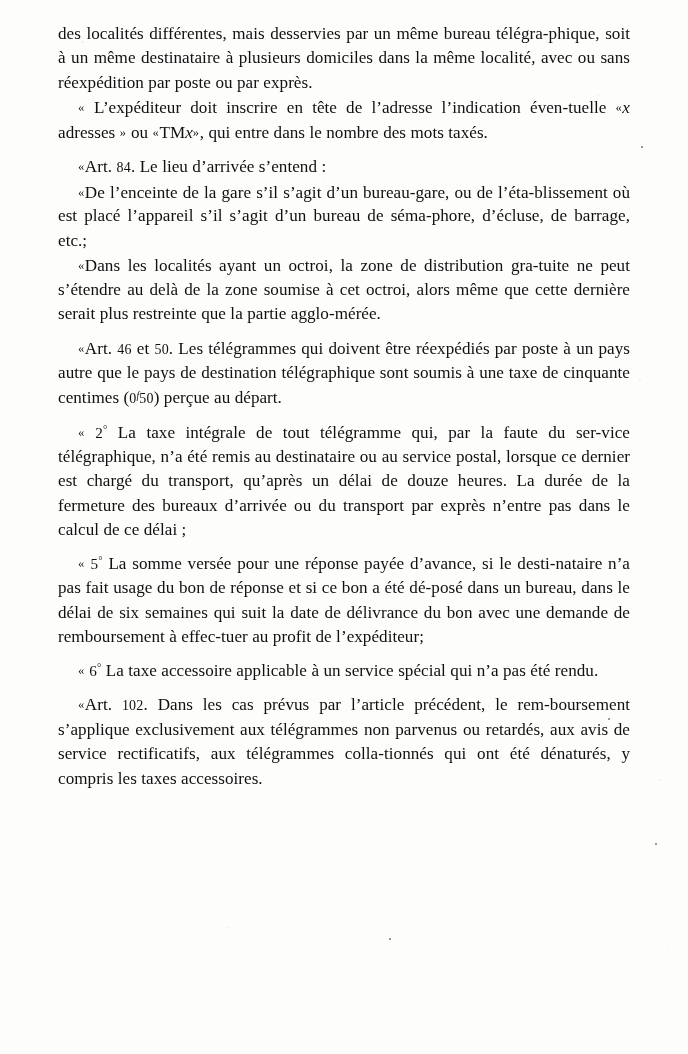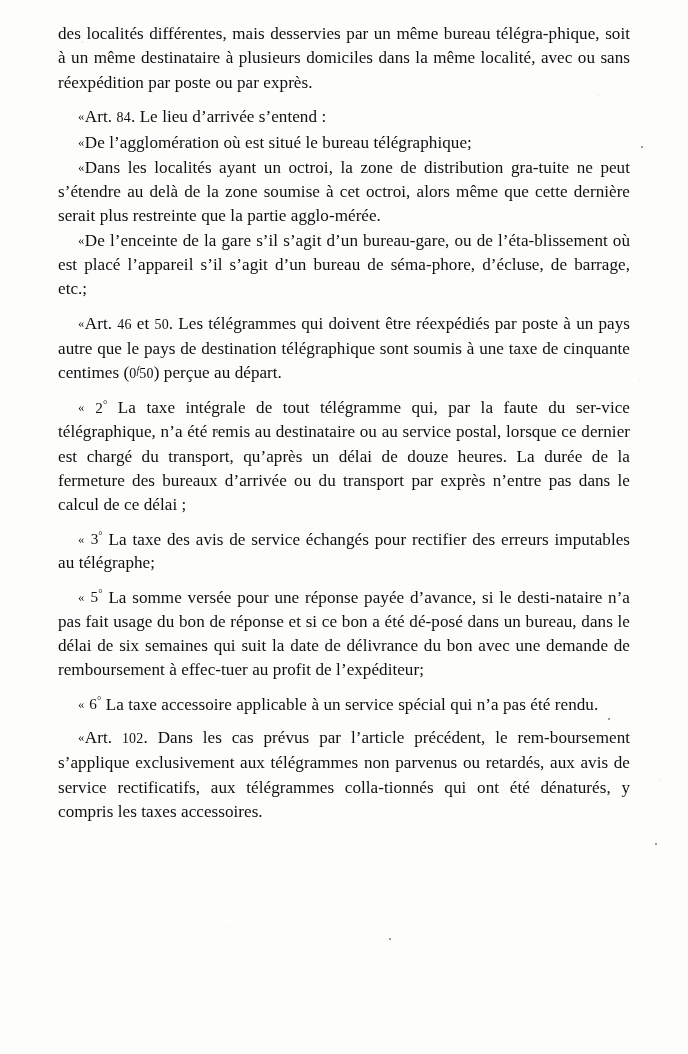--- a/index.html
+++ b/index.html
@@ -95,36 +95,35 @@
 </style>
 </head>
 <body style="background: rgb(253, 253, 252);">
 
 <div id="page" style="background: rgb(253, 253, 252); color: rgb(17, 16, 16);">
 
   <div id="textblock">
 
     <p class="para cont">des localités différentes, mais desservies par un même bureau télégra-<wbr>phique, soit à un même destinataire à plusieurs domiciles dans la même localité, avec ou sans réexpédition par poste ou par exprès.</p>
 
+    <p class="para"><span class="guill">«</span> L’expéditeur doit inscrire en tête de l’adresse l’indication éven-<wbr>tuelle <span class="guill">«</span><span class="ital">x</span> adresses <span class="guill">»</span> ou <span class="guill">«</span>TM<span class="ital">x</span><span class="guill">»</span>, qui entre dans le nombre des mots taxés.</p>
 
     <p class="para gap"><span class="guill">«</span>Art. <span class="osf">84</span>. Le lieu d’arrivée s’entend :</p>
 
-    <p class="para"><span class="guill">«</span>De l’agglomération où est situé le bureau télégraphique;</p>
+
+    <p class="para"><span class="guill">«</span>De l’enceinte de la gare s’il s’agit d’un bureau-gare, ou de l’éta-<wbr>blissement où est placé l’appareil s’il s’agit d’un bureau de séma-<wbr>phore, d’écluse, de barrage, etc.;</p>
 
     <p class="para"><span class="guill">«</span>Dans les localités ayant un octroi, la zone de distribution gra-<wbr>tuite ne peut s’étendre au delà de la zone soumise à cet octroi, alors même que cette dernière serait plus restreinte que la partie agglo-<wbr>mérée.</p>
-
-    <p class="para"><span class="guill">«</span>De l’enceinte de la gare s’il s’agit d’un bureau-gare, ou de l’éta-<wbr>blissement où est placé l’appareil s’il s’agit d’un bureau de séma-<wbr>phore, d’écluse, de barrage, etc.;</p>
 
     <p class="para gap"><span class="guill">«</span>Art. <span class="osf">46</span> et <span class="osf">50</span>. Les télégrammes qui doivent être réexpédiés par poste à un pays autre que le pays de destination télégraphique sont soumis à une taxe de cinquante centimes (<span class="osf franc">0<sup>f</sup>50</span>) perçue au départ.</p>
 
 
 
     <p class="para gap"><span class="guill">«</span> <span class="ord">2<sup>°</sup></span> La taxe intégrale de tout télégramme qui, par la faute du ser-<wbr>vice télégraphique, n’a été remis au destinataire ou au service postal, lorsque ce dernier est chargé du transport, qu’après un délai de douze heures. La durée de la fermeture des bureaux d’arrivée ou du transport par exprès n’entre pas dans le calcul de ce délai ;</p>
 
-    <p class="para gap"><span class="guill">«</span> <span class="ord">3<sup>°</sup></span> La taxe des avis de service échangés pour rectifier des erreurs imputables au télégraphe;</p>
 
 
     <p class="para gap"><span class="guill">«</span> <span class="ord">5<sup>°</sup></span> La somme versée pour une réponse payée d’avance, si le desti-<wbr>nataire n’a pas fait usage du bon de réponse et si ce bon a été dé-<wbr>posé dans un bureau, dans le délai de six semaines qui suit la date de délivrance du bon avec une demande de remboursement à effec-<wbr>tuer au profit de l’expéditeur;</p>
 
     <p class="para gap"><span class="guill">«</span> <span class="ord">6<sup>°</sup></span> La taxe accessoire applicable à un service spécial qui n’a pas été rendu.</p>
 
     <p class="para gap"><span class="guill">«</span>Art. <span class="osf">102</span>. Dans les cas prévus par l’article précédent, le rem-<wbr>boursement s’applique exclusivement aux télégrammes non parvenus ou retardés, aux avis de service rectificatifs, aux télégrammes colla-<wbr>tionnés qui ont été dénaturés, y compris les taxes accessoires.</p>
 
   </div>
 

